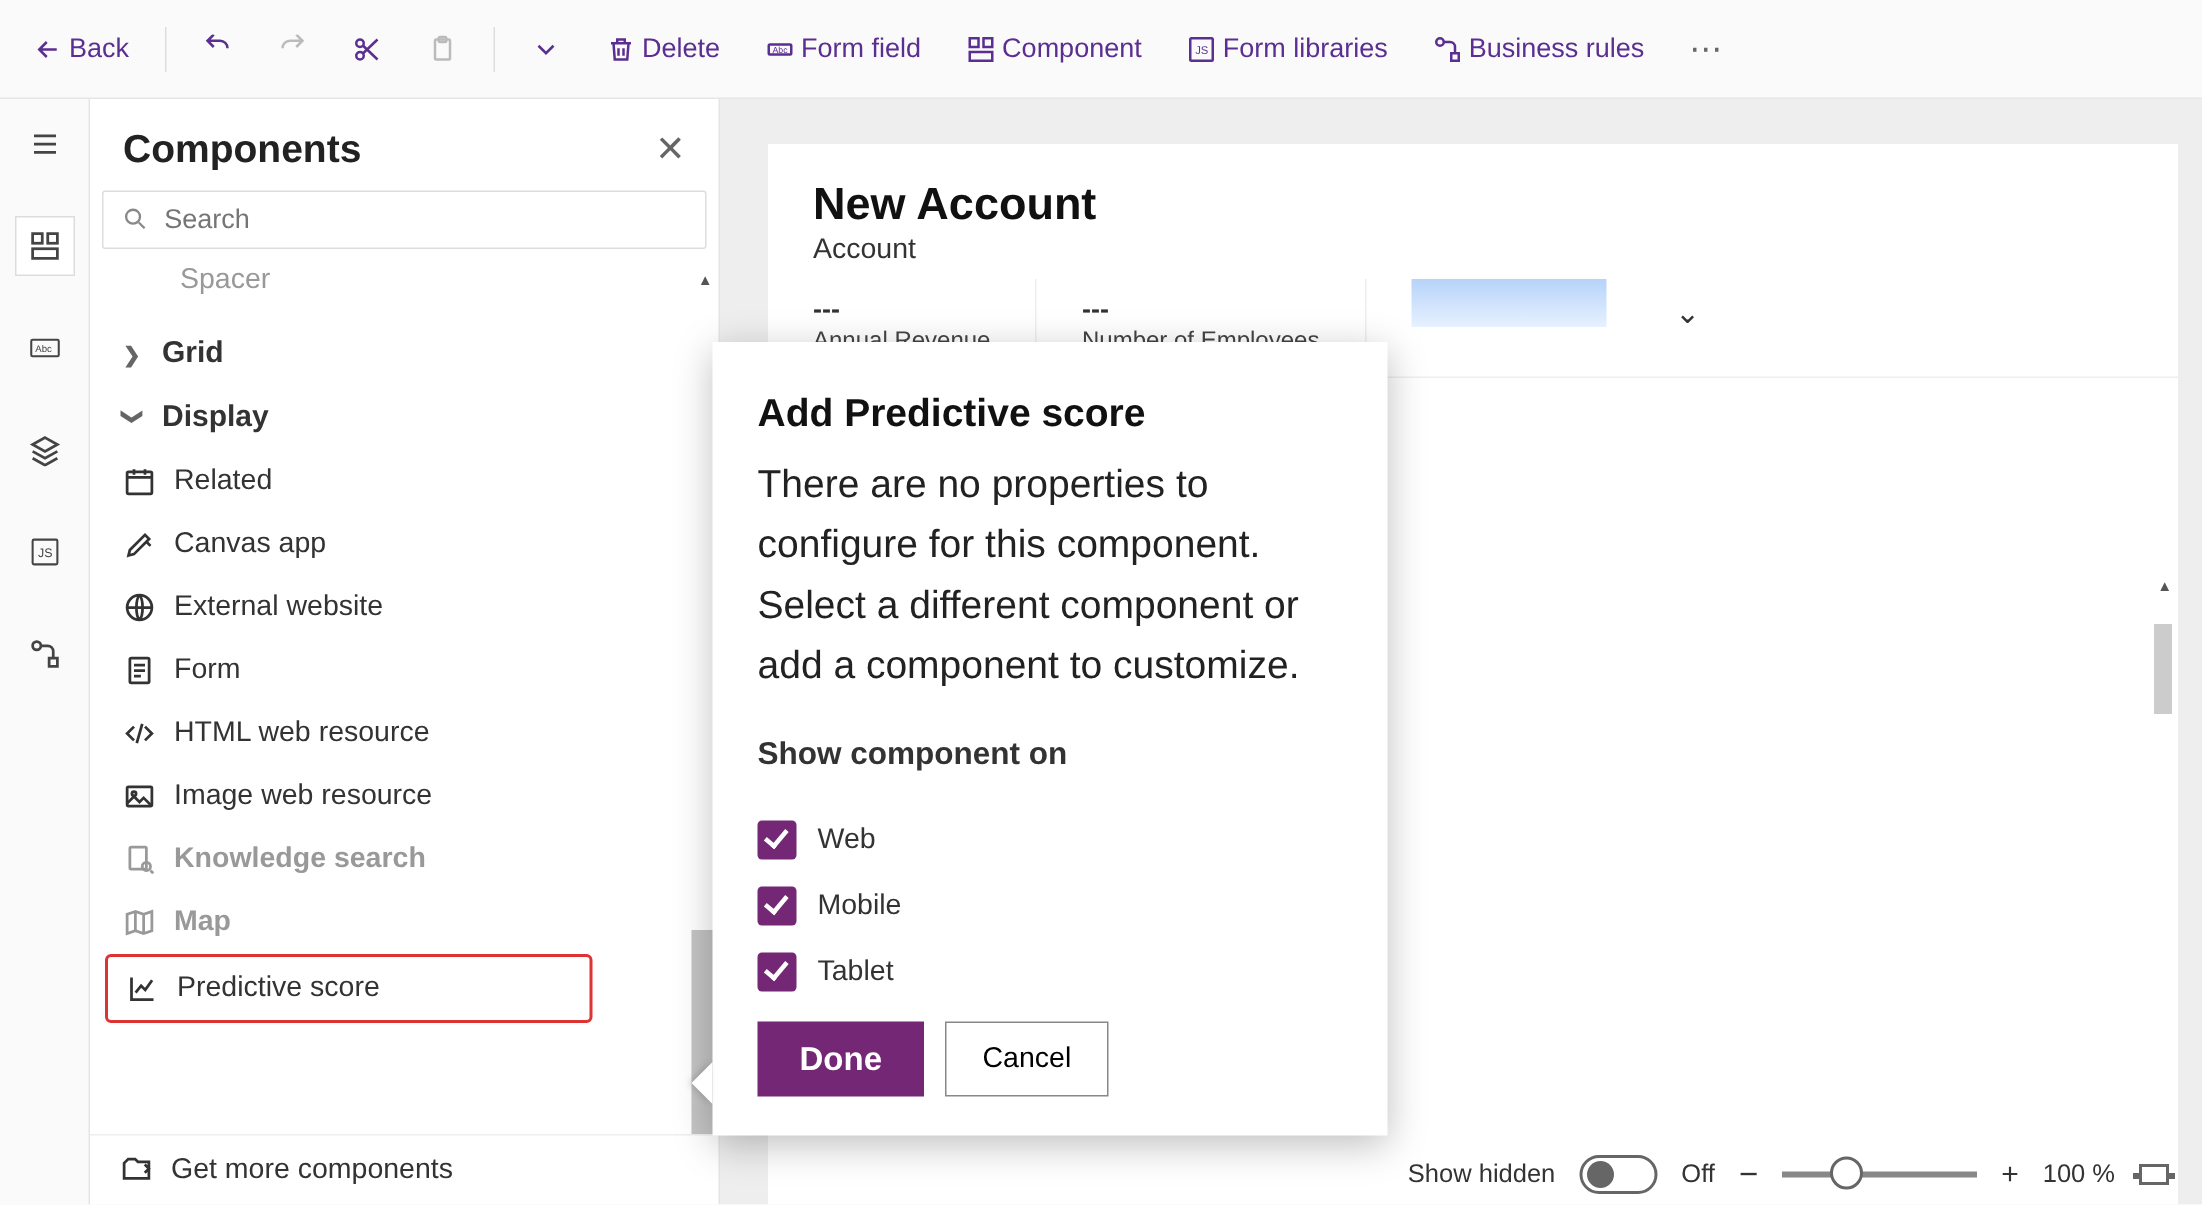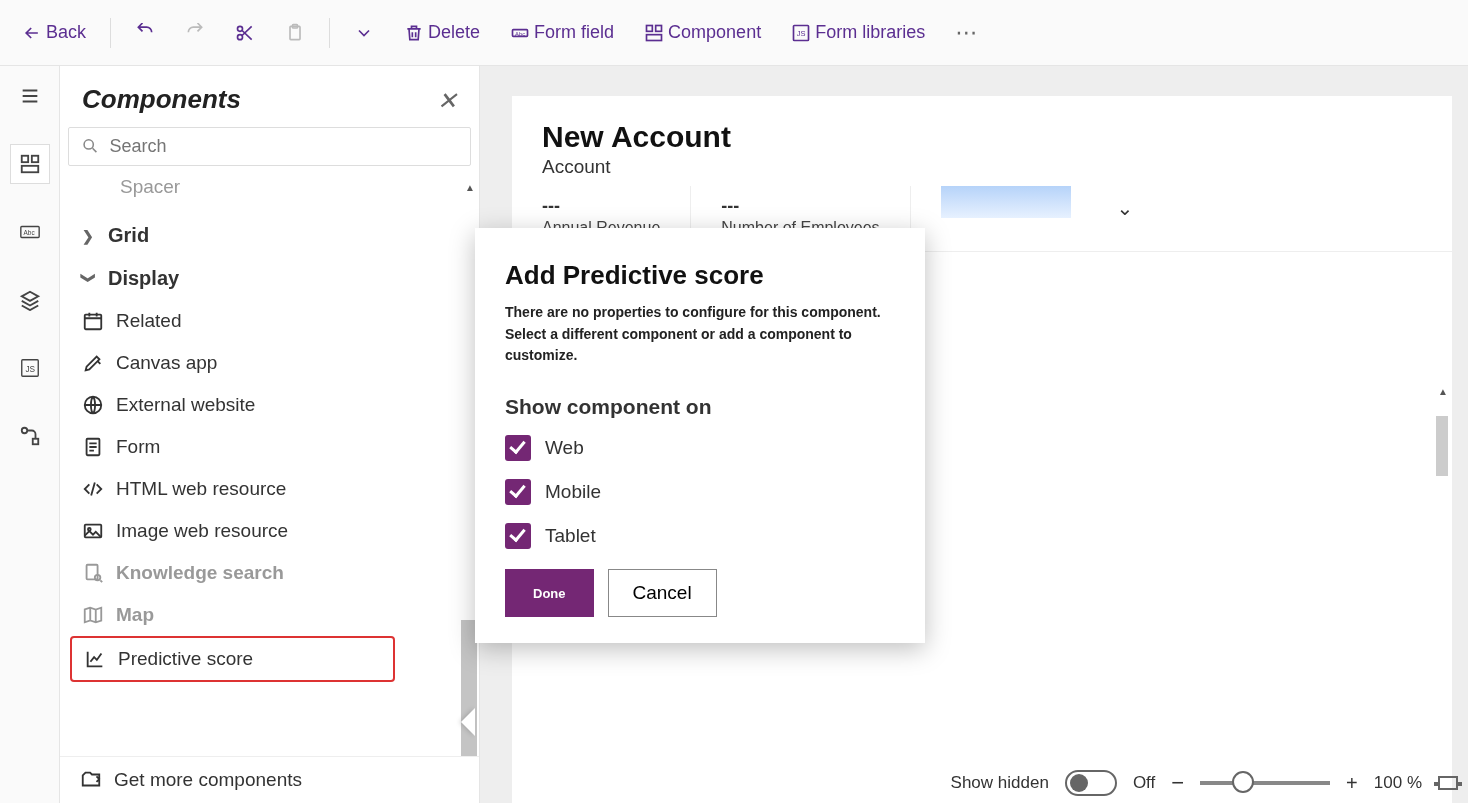--- a/index.html
+++ b/index.html
@@ -14,21 +14,21 @@
 .topbar svg { width:20px; height:20px; }
 
 
 .rail { position:absolute; left:0; top:66px; width:60px; background:#fafafa; height:calc(100% - 66px); border-right:1px solid #e5e5e5; display:flex; flex-direction:column; align-items:center; padding-top:10px; gap:28px; }
 .rail .ritem { width:40px; height:40px; display:flex; align-items:center; justify-content:center; color:#444; cursor:pointer; }
 .rail .ritem.active { background:#fff; border:1px solid #ddd; }
 .rail svg { width:22px; height:22px; }
 
 
 .panel { position:absolute; left:60px; top:66px; width:420px; height:calc(100% - 66px); background:#fff; border-right:1px solid #e5e5e5; display:flex; flex-direction:column; }
-.panel-header { display:flex; align-items:flex-end; justify-content:space-between; padding:18px 22px 12px;font-style:italic; }
+.panel-header { display:flex; align-items:center; justify-content:space-between; padding:18px 22px 12px; }
 .panel-title { font-size:26px; font-weight:600; color:#222; }
 .close-x { font-size:24px; color:#666; cursor:pointer; }
 .search-wrap { padding:0 8px 10px; }
 .search-box { display:flex; border:1px solid #ddd; border-radius:2px; padding:8px 12px; gap:10px; }
 .search-box input { border:none; outline:none; font-size:18px; color:#666; width:100%; }
 .search-box svg { width:20px; height:20px; color:#888; }
 .tree { overflow-y:auto; flex:1; position:relative; padding:6px 0 10px 10px; }
 .tree .scrollhint { position:absolute; right:4px; top:6px; font-size:10px; color:#555; }
 .titem { display:flex; align-items:center; gap:12px; padding:10px 12px; font-size:19px; color:#333; cursor:pointer; }
 .titem.cut { color:#999; position:relative; top:-6px; padding-top:0; }
@@ -54,32 +54,32 @@
 .form-blue { background:linear-gradient(#b6d3f9,#e7f1ff); width:130px; height:32px; }
 .form-chev { font-size:20px; color:#333; padding:10px 16px; cursor:pointer; }
 .tabs { display:flex; gap:30px; padding:18px 30px; font-size:21px; color:#222; }
 .tab-rel { display:flex; align-items:center; gap:8px; cursor:pointer; }
 .form-scroll { position:absolute; right:4px; top:320px; width:12px; height:60px; background:#ccc; }
 .form-scroll-up { position:absolute; right:4px; top:290px; font-size:10px; color:#555; }
 
 
 .dialog { position:absolute; left:475px; top:228px; width:450px; background:#fff; box-shadow:0 6px 24px rgba(0,0,0,.25); padding:32px 30px 26px; }
 .dialog h2 { font-size:26px; font-weight:600; color:#111; margin-bottom:11px; }
-.dialog p { font-size:14px; color:#222; line-height:1.55; margin-bottom:28px;font-weight:bold; }
-.dialog h3 { font-size:21px; font-weight:600; margin-bottom:16px; }
+.dialog p { font-size:26px; color:#222; line-height:1.55; margin-bottom:28px; }
+.dialog h3 { font-size:21px; font-weight:600; margin-bottom:32px; }
 .chk { display:flex; align-items:center; gap:14px; margin-bottom:18px; font-size:19px; }
 .chk .box { width:26px; height:26px; background:#742774; border-radius:3px; position:relative; }
 .chk .box:after { content:""; position:absolute; left:8px; top:3px; width:6px; height:12px; border:solid #fff; border-width:0 3px 3px 0; transform:rotate(40deg); }
 .dialog .btns { display:flex; gap:14px; margin-top:20px; }
-.btn-p { background:#742774; color:#fff; border:none; padding:12px 28px; font-size:13px; cursor:pointer; font-weight:600; }
+.btn-p { background:#742774; color:#fff; border:none; padding:12px 28px; font-size:22px; cursor:pointer; font-weight:600; }
 .btn-s { background:#fff; border:1px solid #888; padding:12px 24px; font-size:19px; cursor:pointer; }
 .dialog-tail { position:absolute; left:-14px; top:480px; width:0; height:0; border-top:14px solid transparent; border-bottom:14px solid transparent; border-right:14px solid #fff; filter:drop-shadow(-2px 0 2px rgba(0,0,0,.15)); }
 
 
-.status { position:absolute; left:480px; right:0; bottom:0; height:40px; background:transparent; display:flex; align-items:center; justify-content:flex-end; gap:16px; padding-right:10px; font-size:17px; color:#333; }
+.status { position:absolute; left:480px; right:0; bottom:0; height:40px; background:transparent; display:flex; align-items:center; justify-content:flex-end; gap:16px; padding-right:22px; font-size:17px; color:#333; }
 .toggle { width:52px; height:26px; border:2px solid #666; border-radius:20px; position:relative; }
 .toggle .knob { width:18px; height:18px; background:#666; border-radius:50%; position:absolute; left:3px; top:2px; }
 .slider { width:130px; height:4px; background:#888; position:relative; }
 .slider .thumb { width:22px; height:22px; border:2px solid #666; background:#fff; border-radius:50%; position:absolute; top:-10px; left:32px; }
 .zoom-ico { width:20px; height:14px; border:2px solid #666; position:relative; }
 .zoom-ico:before,.zoom-ico:after{content:"";position:absolute;background:#666;}
 .zoom-ico:before{left:-6px;top:4px;width:4px;height:4px;}
 .zoom-ico:after{right:-6px;top:4px;width:4px;height:4px;}
 </style>
 </head>
@@ -143,20 +143,28 @@
       </svg>
     <span>Component</span>
   </div>
   <div class="btn">
     <svg viewBox="0 0 24 24" fill="none" stroke="currentColor" stroke-width="2">
         <rect x="3" y="3" width="18" height="18" rx="1"></rect>
         <text x="7" y="16" font-size="9" fill="currentColor" stroke="none">JS</text>
       </svg>
     <span>Form libraries</span>
   </div>
+  <div class="btn">
+    <svg viewBox="0 0 24 24" fill="none" stroke="currentColor" stroke-width="2">
+        <circle cx="6" cy="6" r="3"></circle>
+        <rect x="15" y="15" width="6" height="6"></rect>
+        <path d="M9 6h5a4 4 0 014 4v5"></path>
+      </svg>
+    <span>Business rules</span>
+  </div>
   <div class="ellipsis">⋯</div>
 </div>
 
 <div class="rail">
   <div class="ritem">
       <svg viewBox="0 0 24 24" stroke="currentColor" stroke-width="2" fill="none">
         <path d="M4 6h16M4 12h16M4 18h16"></path>
       </svg>
     </div>
   <div class="ritem active">

